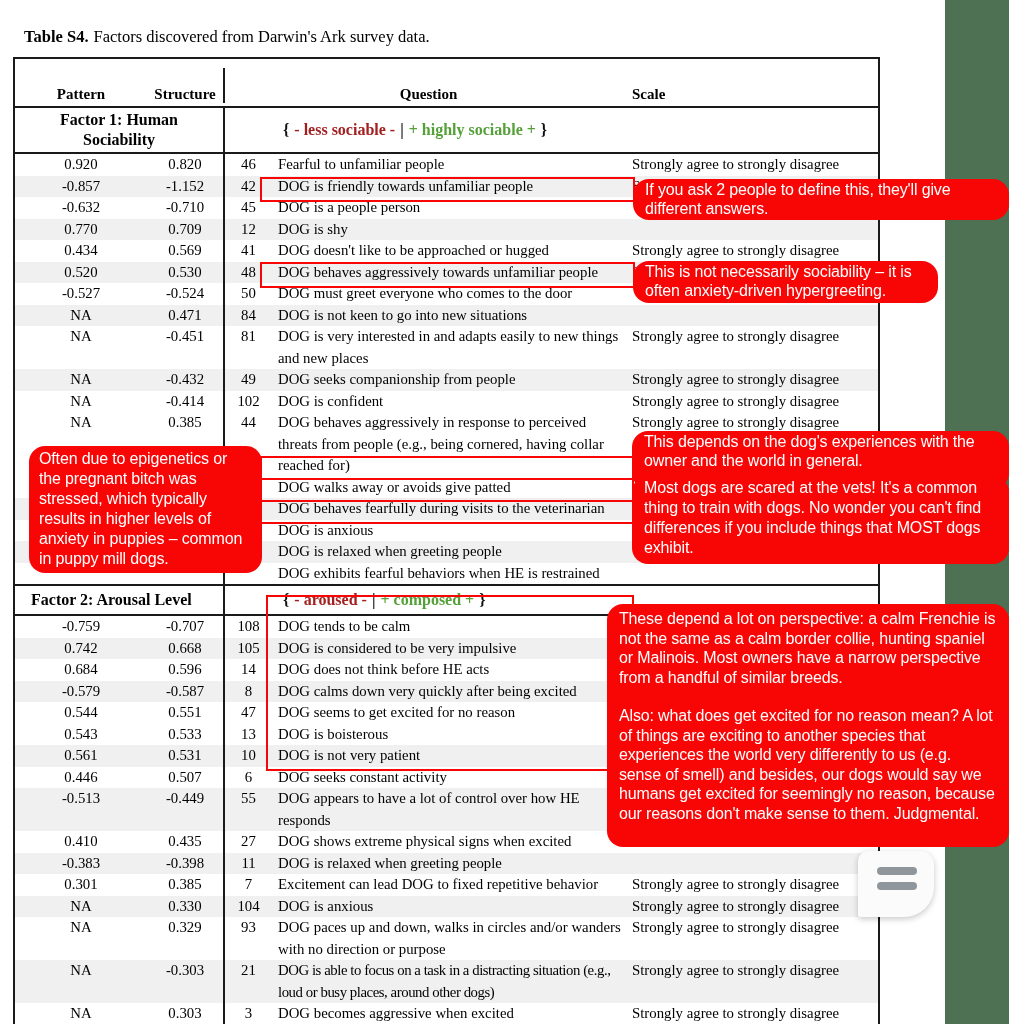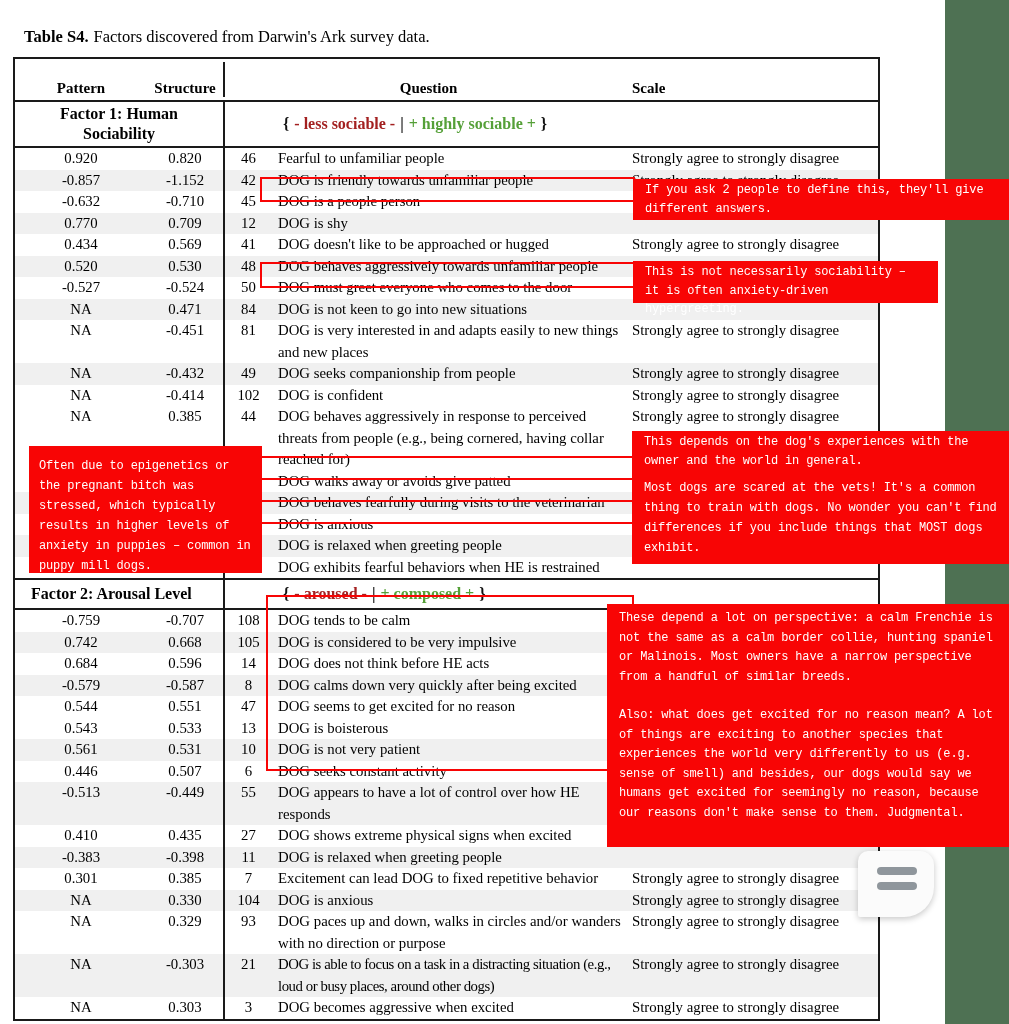--- a/index.html
+++ b/index.html
@@ -10,21 +10,21 @@
   html,body{width:1009px;height:1024px;overflow:hidden;background:#ffffff;}
   .page{position:relative;width:1009px;height:1024px;background:#fff;font-family:"Liberation Serif",serif;}
 
   .green-bar{position:absolute;left:945px;top:0;width:64px;height:1024px;background:var(--green-bar);z-index:2;}
 
   .caption{position:absolute;left:24px;top:27px;font-size:16.5px;color:#000;z-index:3;white-space:nowrap;}
   .cap-bold{font-weight:bold;margin-right:5px;}
 
   .table{position:absolute;left:13px;top:57px;width:867px;border:2px solid var(--table-border);background:#fff;z-index:3;}
   .grid5{display:grid;grid-template-columns:132px 78px 47px 360px 1fr;}
-  .thead{height:43px;align-items:end;padding-bottom:3px;border-bottom:2px solid var(--table-border);}
+  .thead{height:49px;align-items:end;padding-bottom:3px;border-bottom:2px solid var(--table-border);}
   .thead div{font-weight:bold;font-size:15px;}
   .h-pattern,.h-structure{text-align:center;}
   .h-question{text-align:center;grid-column:3/5;}
   .h-scale{text-align:left;}
   .h-structure{border-right:2px solid var(--table-border);height:35px;display:flex;align-items:flex-end;justify-content:center;padding-bottom:0;}
 
   .frow{display:grid;grid-template-columns:210px 1fr;border-bottom:2px solid var(--table-border);min-height:43px;}
   .frow.f2{border-top:2px solid var(--table-border);min-height:32px;}
   .fcell-label{font-weight:bold;font-size:16px;display:flex;align-items:center;border-right:2px solid var(--table-border);line-height:20px;}
   .frow.f1 .fcell-label{justify-content:center;text-align:center;padding:2px 20px;}
@@ -40,24 +40,24 @@
   .c-pattern,.c-structure,.c-num{text-align:center;}
   .c-structure{border-right:2px solid var(--table-border);}
   .c-q{padding-left:6px;padding-right:4px;}
   .c-scale{padding-right:2px;white-space:nowrap;overflow:hidden;}
   .trow.tight .c-q{letter-spacing:-0.45px;}
 
   
   .ov{position:absolute;z-index:6;}
   .outline{border:2px solid var(--annotation-red);background:transparent;z-index:5;}
   .ann{background:var(--annotation-red);color:var(--annotation-text);
-       font-family:Liberation Mono, monospace;font-size:12px;letter-spacing:-0.15px;
-       line-height:18.5px;padding:2px 12px;z-index:6;}
+       font-family:Liberation Sans, sans-serif;font-size:16px;letter-spacing:-0.15px;
+       line-height:18.5px;padding:2px 12px;z-index:6;border-radius:16px;}
   .ann.box4{line-height:20px;}
-  .ann.leftbox{line-height:20px;padding:10px 10px;}
+  .ann.leftbox{line-height:20px;padding:3px 10px;}
   .ann.bigbox{line-height:19.5px;padding:5px 12px;}
   .ann.bigbox p + p{margin-top:19px;}
 
   #o45{left:260px;top:177px;width:375px;height:25px;}
   #o50{left:260px;top:262px;width:375px;height:26px;}
   #ow1{left:260px;top:456px;width:374px;height:24px;}
   #ow2{left:260px;top:478px;width:374px;height:24px;}
   #ow3{left:260px;top:500px;width:374px;height:24px;}
   #of2{left:266px;top:595px;width:368px;height:176px;}
 

